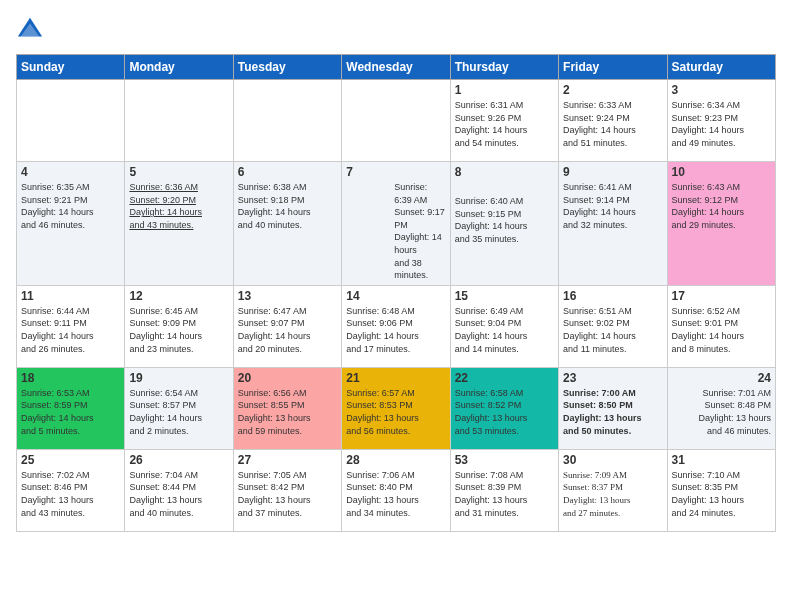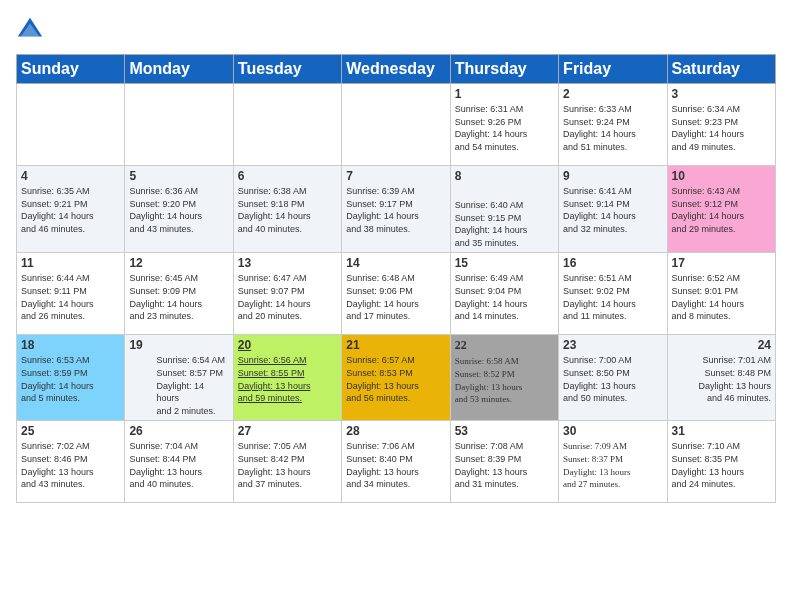--- a/index.html
+++ b/index.html
@@ -57,21 +57,21 @@
       color: #444;
     }
     table {
       width: 100%;
       border-collapse: collapse;
       table-layout: fixed;
     }
     thead tr th {
       background-color: #1565c0;
       color: #fff;
-      font-size: 16px;
+      font-size: 12px;
       font-weight: bold;
       padding: 5px 4px;
       border: 1px solid #aaa;
       text-align: left;
     }
     tbody tr td {
       vertical-align: top;
       border: 1px solid #ccc;
       padding: 3px 4px;
       font-size: 9.5px;
@@ -161,35 +161,35 @@
         <tr>
           <td style="background: rgb(240, 244, 248);">
             <span class="day-num">4</span>
             <div class="day-info" style="white-space: pre-line;">Sunrise: 6:35 AM
 Sunset: 9:21 PM
 Daylight: 14 hours
 and 46 minutes.</div>
           </td>
           <td style="background: rgb(240, 244, 248);">
             <span class="day-num">5</span>
-            <div class="day-info" style="white-space: pre-line;">Sunrise: 6:36 AM
+            <div class="day-info" style="white-space: pre-line; text-decoration: underline;">Sunrise: 6:36 AM
 Sunset: 9:20 PM
 Daylight: 14 hours
 and 43 minutes.</div>
           </td>
           <td style="background: rgb(240, 244, 248);">
             <span class="day-num">6</span>
             <div class="day-info" style="white-space: pre-line;">Sunrise: 6:38 AM
 Sunset: 9:18 PM
 Daylight: 14 hours
 and 40 minutes.</div>
           </td>
           <td style="background: rgb(240, 244, 248);">
             <span class="day-num">7</span>
-            <div class="day-info" style="white-space: pre-line;">Sunrise: 6:39 AM
+            <div class="day-info" style="white-space: pre-line; margin-left: 48px;">Sunrise: 6:39 AM
 Sunset: 9:17 PM
 Daylight: 14 hours
 and 38 minutes.</div>
           </td>
           <td style="background: rgb(240, 244, 248);">
             <span class="day-num">8</span>
             <div class="day-info" style="white-space: pre-line; margin-top: 16px;">Sunrise: 6:40 AM
 Sunset: 9:15 PM
 Daylight: 14 hours
 and 35 minutes.</div>
@@ -254,58 +254,58 @@
           </td>
           <td>
             <span class="day-num">17</span>
             <div class="day-info" style="white-space: pre-line;">Sunrise: 6:52 AM
 Sunset: 9:01 PM
 Daylight: 14 hours
 and 8 minutes.</div>
           </td>
         </tr>
         <tr>
-          <td style="background: #7dd3fc;">
+          <td style="background: #22c55e;">
             <span class="day-num">18</span>
             <div class="day-info" style="white-space: pre-line;">Sunrise: 6:53 AM
 Sunset: 8:59 PM
 Daylight: 14 hours
 and 5 minutes.</div>
           </td>
           <td style="background: rgb(240, 244, 248);">
             <span class="day-num">19</span>
-            <div class="day-info" style="white-space: pre-line; margin-left: 27px;">Sunrise: 6:54 AM
+            <div class="day-info" style="white-space: pre-line;">Sunrise: 6:54 AM
 Sunset: 8:57 PM
 Daylight: 14 hours
 and 2 minutes.</div>
           </td>
-          <td style="background: #bef264; text-decoration: underline;">
+          <td style="background: #fca5a5;">
             <span class="day-num">20</span>
             <div class="day-info" style="white-space: pre-line;">Sunrise: 6:56 AM
 Sunset: 8:55 PM
 Daylight: 13 hours
 and 59 minutes.</div>
           </td>
           <td style="background: #eab308;">
             <span class="day-num">21</span>
             <div class="day-info" style="white-space: pre-line;">Sunrise: 6:57 AM
 Sunset: 8:53 PM
 Daylight: 13 hours
 and 56 minutes.</div>
           </td>
-          <td style="background: #a3a3a3; font-family: Liberation Serif, serif;">
+          <td style="background: #14b8a6;">
             <span class="day-num">22</span>
             <div class="day-info" style="white-space: pre-line;">Sunrise: 6:58 AM
 Sunset: 8:52 PM
 Daylight: 13 hours
 and 53 minutes.</div>
           </td>
           <td style="background: rgb(240, 244, 248); margin-left: 20px;">
             <span class="day-num">23</span>
-            <div class="day-info" style="white-space: pre-line;">Sunrise: 7:00 AM
+            <div class="day-info" style="white-space: pre-line; font-weight: bold;">Sunrise: 7:00 AM
 Sunset: 8:50 PM
 Daylight: 13 hours
 and 50 minutes.</div>
           </td>
           <td style="background: rgb(240, 244, 248); text-align: right;">
             <span class="day-num">24</span>
             <div class="day-info" style="white-space: pre-line;">Sunrise: 7:01 AM
 Sunset: 8:48 PM
 Daylight: 13 hours
 and 46 minutes.</div>

